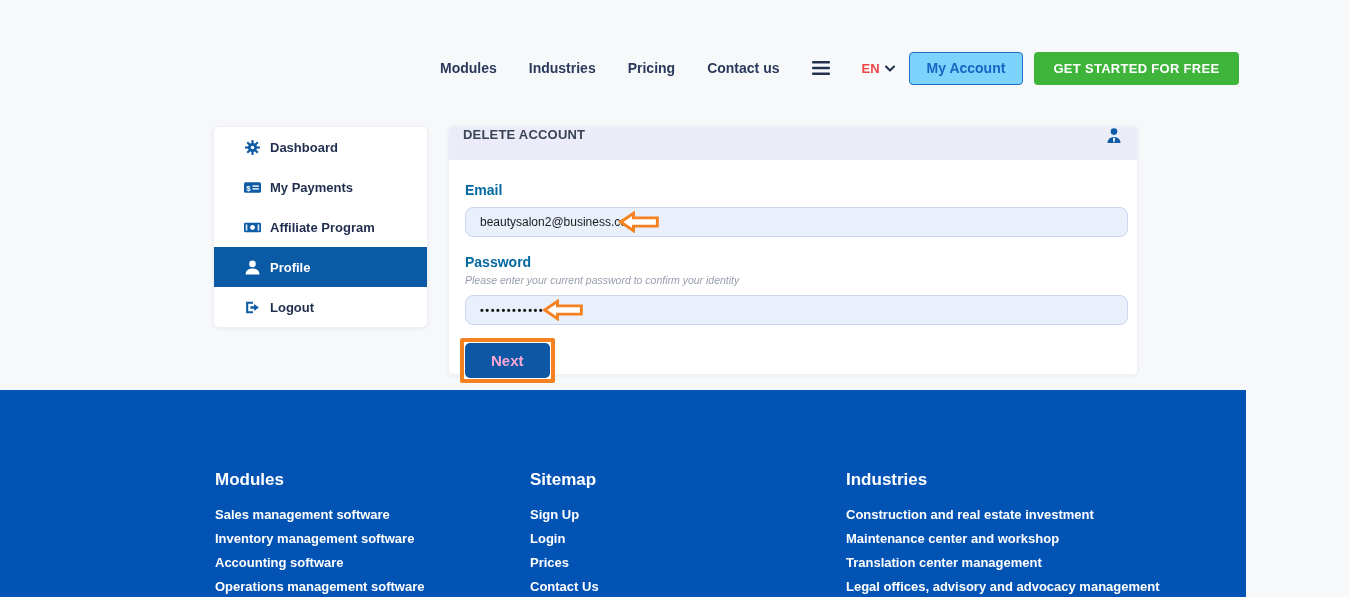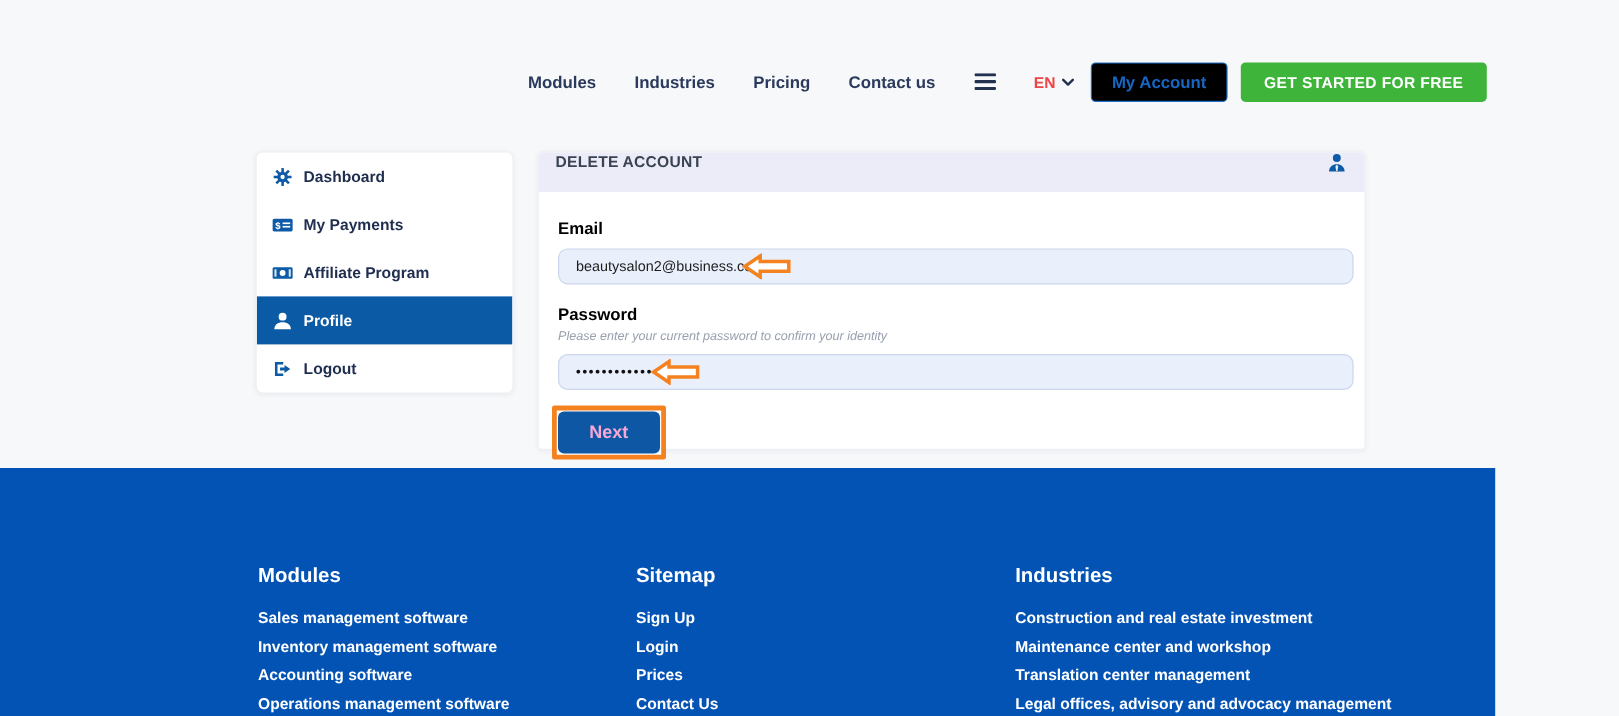--- a/index.html
+++ b/index.html
@@ -18,63 +18,63 @@
   .nav-link {
     font-size:14px; font-weight:600; color:#2b3a5c;
     margin-right:32px; cursor:pointer; white-space:nowrap;
   }
   .hamburger { margin-right:32px; cursor:pointer; display:flex; }
   .lang {
     display:flex; align-items:center; gap:5px; margin-right:14px;
     font-size:13px; font-weight:800; color:#ef4444; cursor:pointer;
   }
   .btn-outline {
-    height:33px; padding:0 17px; background:#000000;
+    height:33px; padding:0 17px; background:#7dd3fc;
     border:1.5px solid #1e6ec8; border-radius:4px;
     color:#1766c4; font-size:14px; font-weight:700;
     cursor:pointer; margin-right:11px;
     font-family:"Liberation Sans", sans-serif;
   }
   .btn-green {
     height:33px; padding:0 19px; background:#3eb53a;
     border:none; border-radius:4px;
     color:#fff; font-size:13px; font-weight:800; letter-spacing:.3px;
     cursor:pointer; font-family:"Liberation Sans", sans-serif;
   }
 
   
   .sidebar-card {
     position:absolute; left:213px; top:126px; width:215px;
     background:#fff; border-radius:6px;
     border:1px solid #eef0f4; box-shadow:0 1px 4px rgba(30,40,70,.06);
     overflow:hidden;
   }
   .side-item {
-    display:flex; align-items:center; height:40px; padding:0 13px;
+    display:flex; align-items:center; height:40px; padding:0 30px;
     font-size:13px; font-weight:600; color:#1f2d4e; cursor:pointer;
   }
   .side-item .icn { width:17px; height:17px; margin-right:9px; color:#0d5aa7; flex:0 0 auto; }
   .side-item.active { background:#0b5aa6; color:#fff; }
   .side-item.active .icn { color:#fff; }
 
   
   .main-card {
     position:absolute; left:448px; top:126px; width:690px; height:249px;
     background:#fff; border-radius:4px;
     border:1px solid #eef0f4; box-shadow:0 1px 4px rgba(30,40,70,.05);
   }
   .card-head {
     height:33px; background:#ebecf8; border-radius:4px 4px 0 0;
     display:flex; align-items:flex-start; justify-content:space-between;
     padding:0 14px;
   }
   .card-title { font-size:13px; font-weight:700; color:#3a4354; letter-spacing:.2px; }
   .card-head .icn { width:18px; height:18px; color:#0d5aa7; }
   .card-body { padding:14px 11px 0 16px; }
-  .field-label { font-size:14px; font-weight:700; color:#000000; margin:8px 0 9px; }
+  .field-label { font-size:14px; font-weight:700; color:#0369a1; margin:8px 0 9px; }
   .field-hint  { font-size:10.5px; color:#98a0ae; margin:-5px 0 9px;font-style:italic; }
   .input-wrap { position:relative; width:663px; }
   .text-input {
     width:663px; height:30px; background:#e9effb;
     border:1px solid #ccd6ec; border-radius:8px;
     font-size:12px; color:#1d1d1d; padding:0 14px;
     font-family:"Liberation Sans", sans-serif;
   }
   .text-input.pw { font-size:11px; font-weight:bold; letter-spacing:1.5px; color:#111; }
   .annot-arrow { position:absolute; top:4px; pointer-events:none; }

